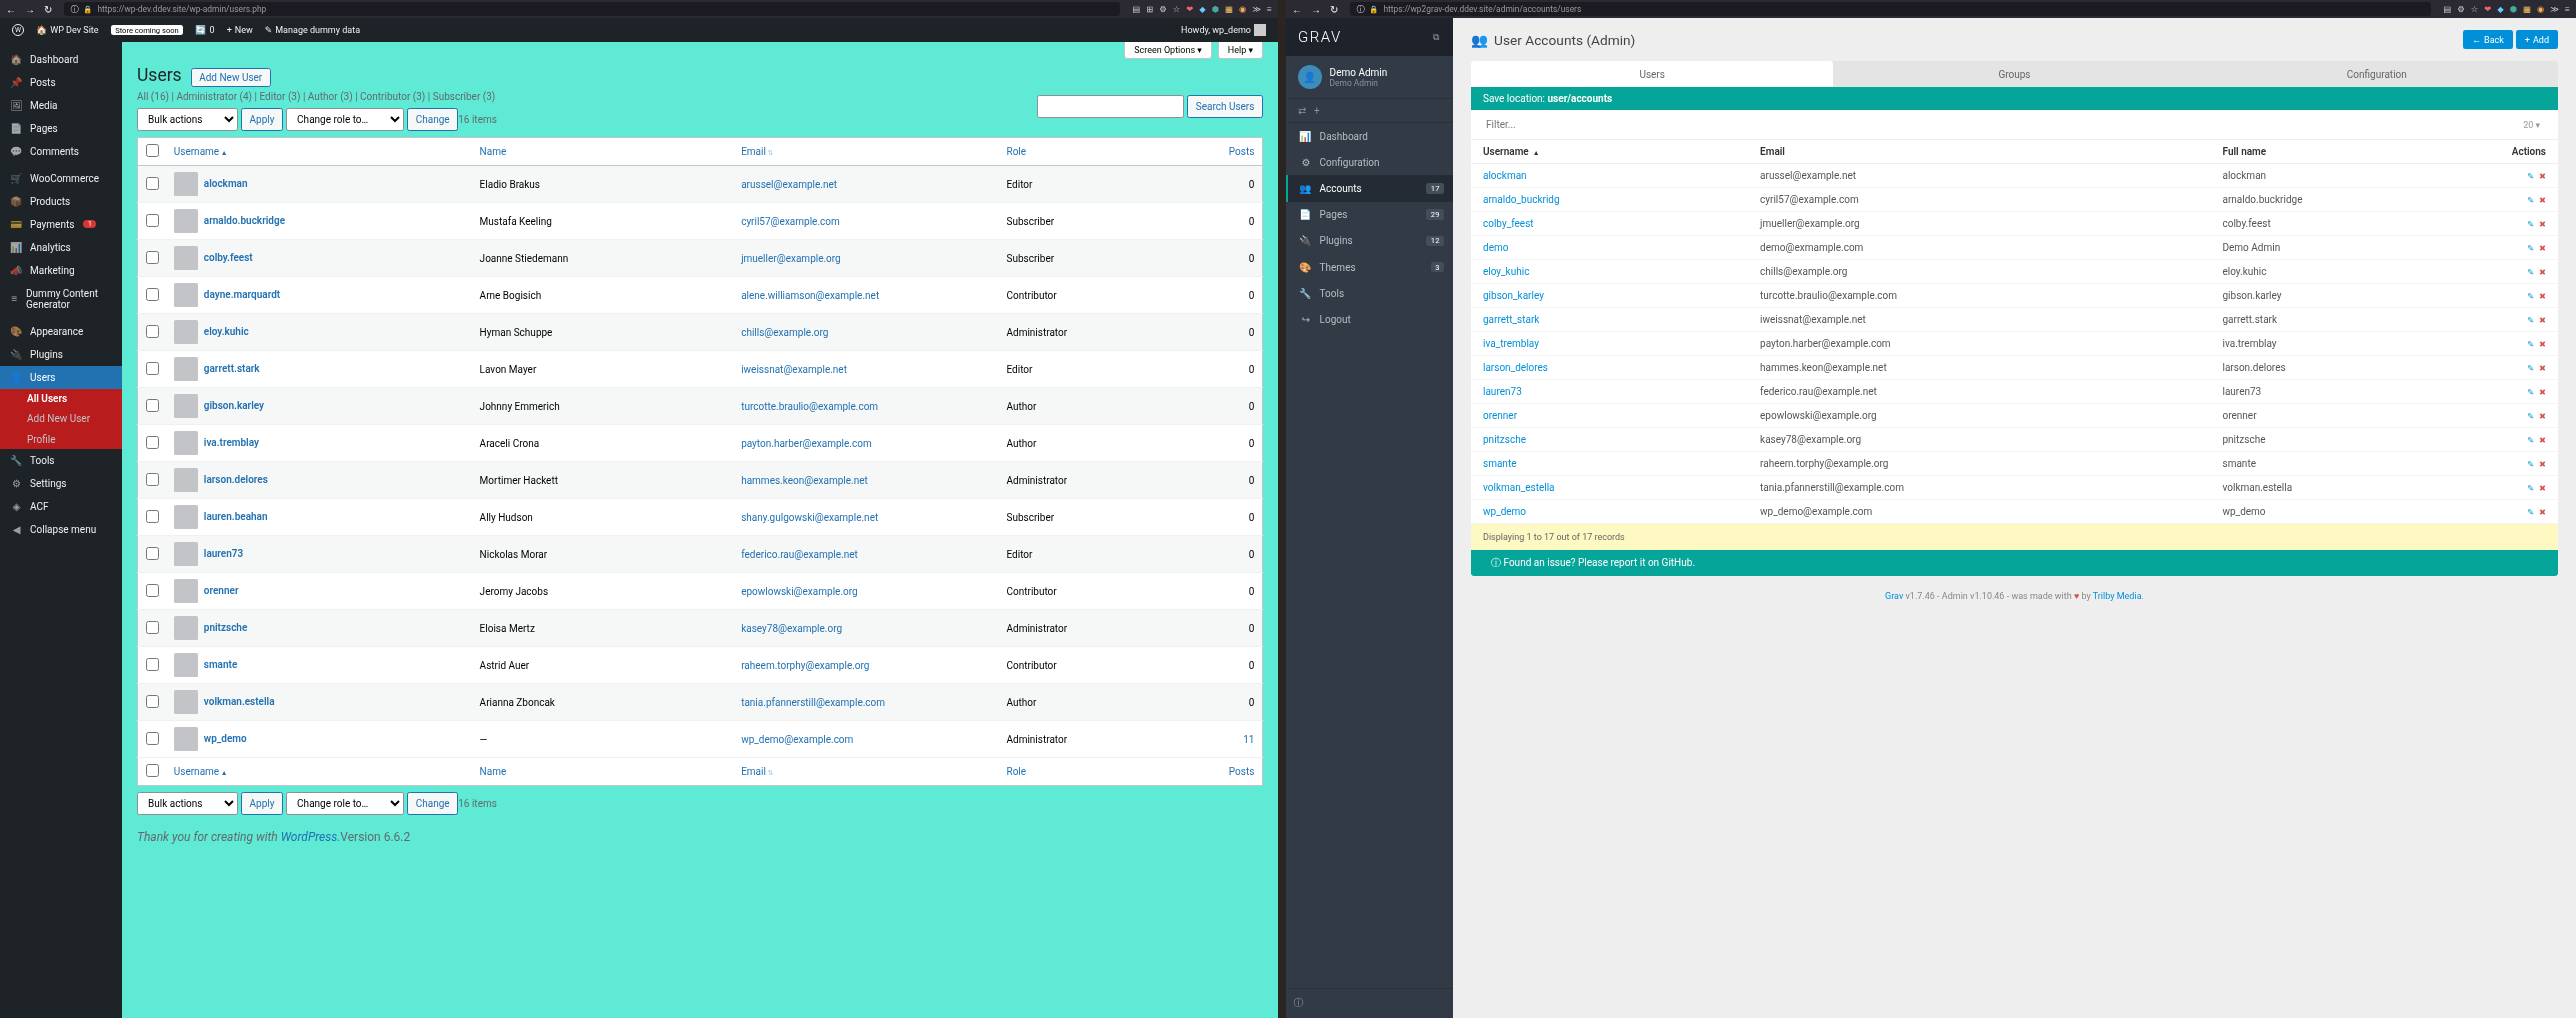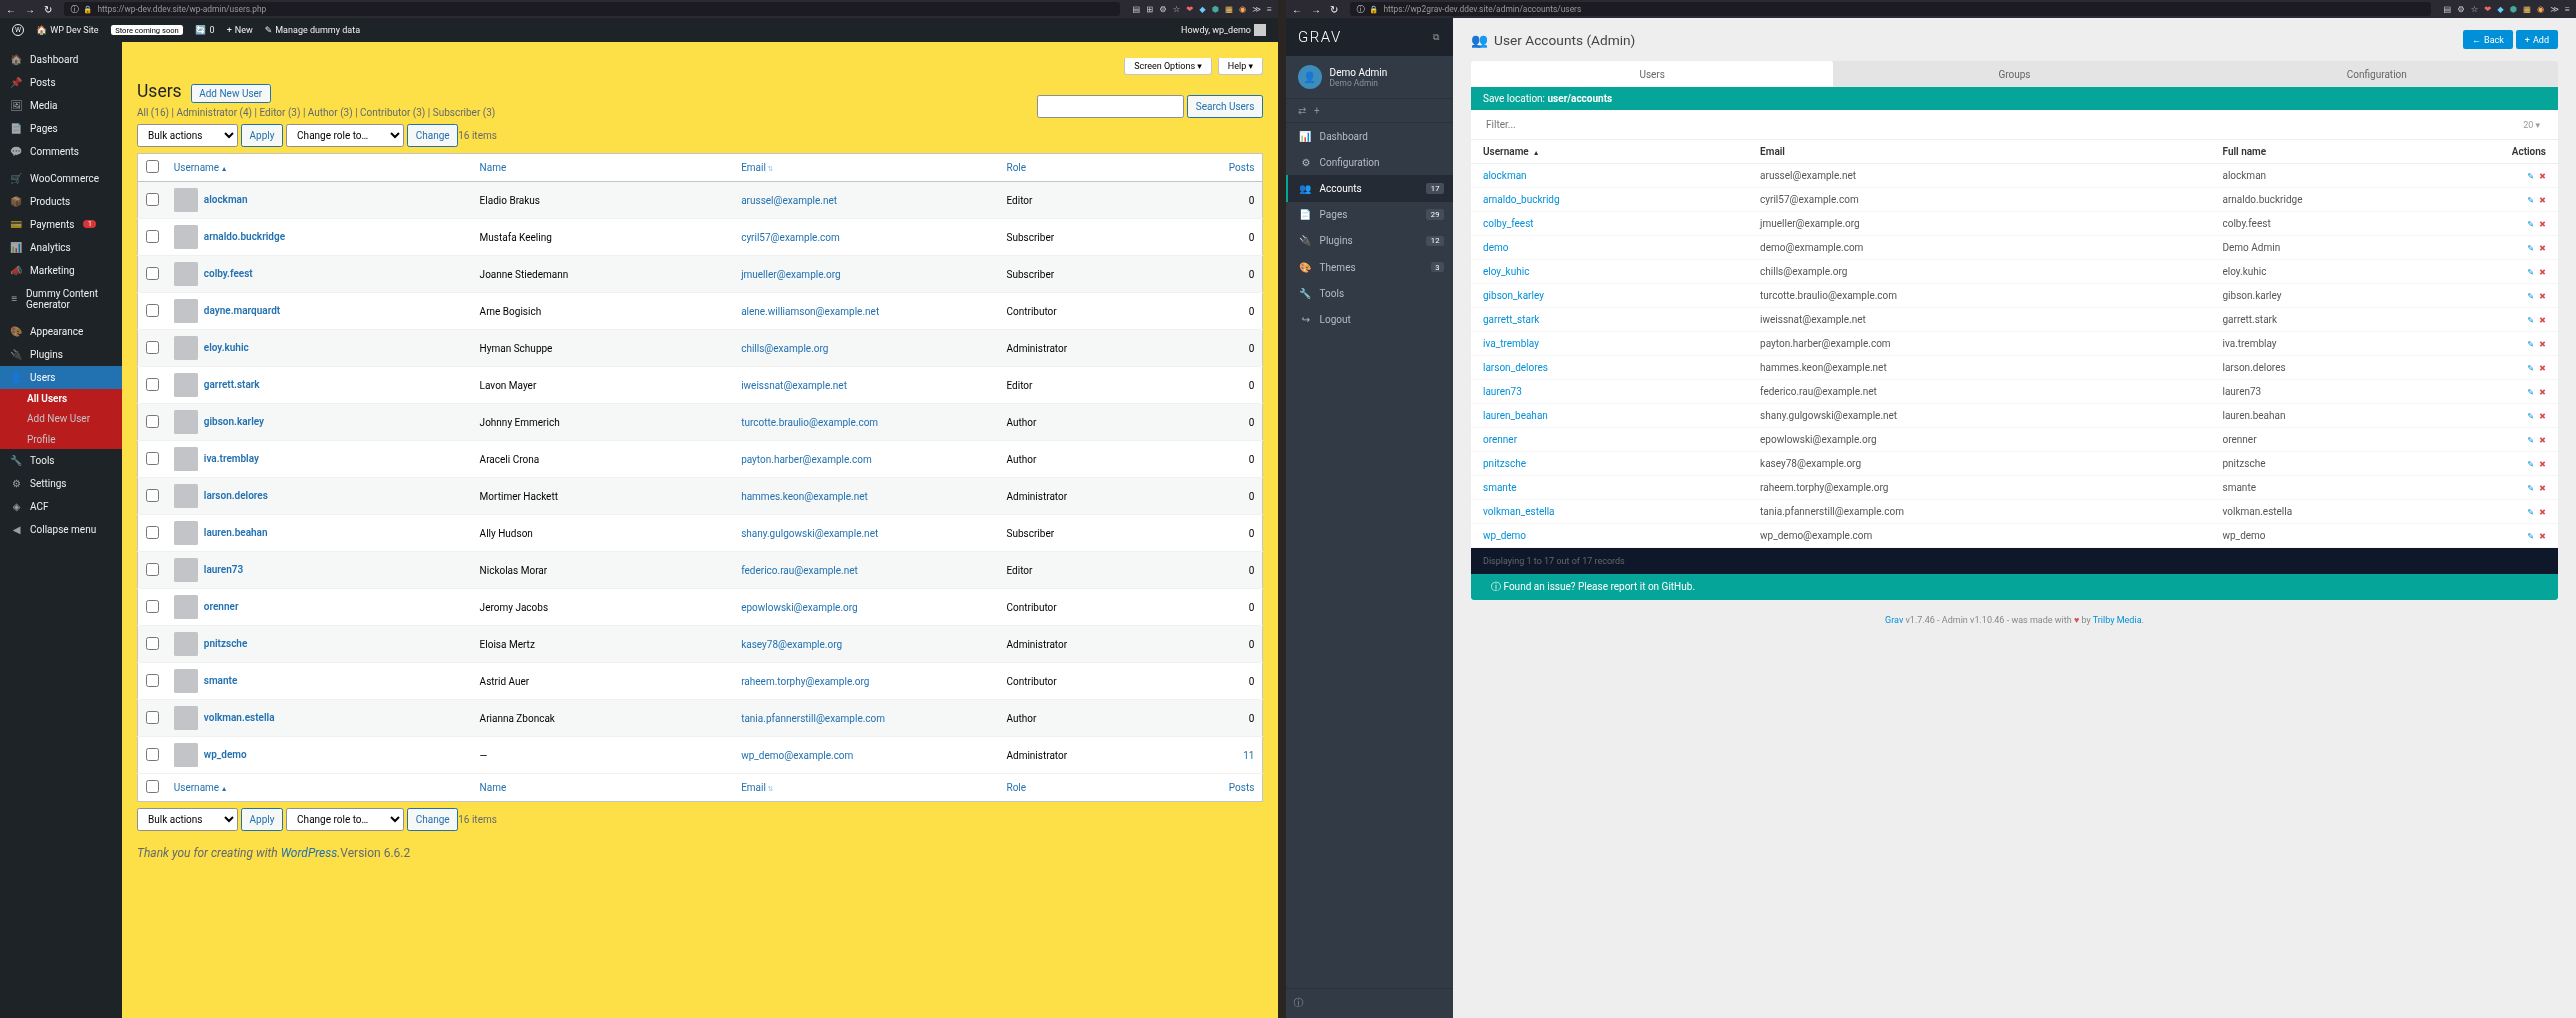--- a/index.html
+++ b/index.html
@@ -34,21 +34,21 @@
 .wp-sidebar .menu-item.current { background: #2271b1; color: #fff; }
 .wp-sidebar .menu-icon { width: 15px; display: inline-flex; justify-content: center; opacity: 0.6; }
 .wp-sidebar .menu-item.current .menu-icon { opacity: 1; }
 .wp-sidebar .submenu { background: #b91c1c; }
 .wp-sidebar .submenu .sub-item { padding: 4.6px 9px 4.6px 27px; cursor: pointer; font-size: 10px; color: #c3c4c7; }
 .wp-sidebar .submenu .sub-item.current { color: #fff; font-weight: 600; }
 .wp-sidebar .update-badge { background: #d63638; color: #fff; border-radius: 6.8px; padding: 0 4.6px; font-size: 6.8px; margin-left: 3px; }
 .wp-sidebar .separator { height: 3.8px; }
 
 
-.wp-main { flex: 1; background: #fde047; padding: 16px 15px 15px; overflow-y: auto; position: relative; }
+.wp-main { flex: 1; background: #5eead4; padding: 0 15px 15px; overflow-y: auto; position: relative; }
 .wp-main .screen-meta { display: flex; justify-content: flex-end; gap: 6px; margin-bottom: 6px; }
 .wp-main .screen-tab { background: #fff; border: 0.8px solid #c3c4c7; border-top: none; padding: 3px 9px; font-size: 9px; cursor: pointer; border-radius: 0 0 3px 3px; }
 .wp-main h1 { font-size: 17.5px; font-weight: 400; color: #1d2327; display: inline-block; margin-right: 6px; }
 .wp-main .page-title-action { border: 0.8px solid #2271b1; color: #2271b1; padding: 3px 7.6px; font-size: 10px; border-radius: 2.3px; cursor: pointer; background: #f6f7f7; text-decoration: none; }
 .wp-main .subsubsub { margin: 6px 0; font-size: 10px; color: #646970; }
 .wp-main .tablenav { display: flex; justify-content: flex-start; align-items: center; margin: 6px 0; }
 .wp-main .tablenav .actions { display: flex; gap: 3px; }
 .wp-main select { border: 0.8px solid #8c8f94; padding: 0 18px 0 6px; height: 23px; font-size: 10px; border-radius: 2.3px; background: #fff; }
 .wp-main input[type="text"], .wp-main input[type="search"] { border: 0.8px solid #8c8f94; padding: 0 6px; height: 23px; font-size: 10px; border-radius: 2.3px; }
 .wp-main .button { border: 0.8px solid #2271b1; color: #2271b1; background: #f6f7f7; padding: 0 7.6px; height: 23px; font-size: 10px; border-radius: 2.3px; cursor: pointer; }
@@ -106,21 +106,21 @@
 .grav-filter .page-size { color: #999; font-size: 9px; padding: 0 6px; }
 .grav-table-wrap { background: #fff; }
 .grav-table { width: 100%; border-collapse: collapse; font-size: 10px; }
 .grav-table th { text-align: left; padding: 6px 12px; font-weight: 600; color: #333; background: #fff; border-bottom: 0.8px solid #eee; }
 .grav-table th.actions-col { text-align: right; width: 61px; }
 .grav-table td { padding: 6px 12px; border-bottom: 0.8px solid #f5f5f5; color: #555; }
 .grav-table td.actions-cell { text-align: right; }
 .grav-table .g-user-link { color: #0090d9; text-decoration: none; }
 .grav-table .g-action-edit { color: #0090d9; cursor: pointer; margin-right: 4.6px; font-size: 8.4px; }
 .grav-table .g-action-del { color: #d9534f; cursor: pointer; font-size: 8.4px; }
-.grav-displaying { background: #0f172a; padding: 7.6px 12px; font-size: 9px; color: #666; }
+.grav-displaying { background: #fef9c3; padding: 7.6px 12px; font-size: 9px; color: #666; }
 .grav-issue { background: #06A599; color: #fff; padding: 6px 20px; font-size: 10px; border-radius: 0 0 3px 3px; }
 .grav-footer { text-align: center; padding: 15px; font-size: 9px; color: #888; }
 .grav-footer a { color: #0090d9; text-decoration: none; }
 .grav-footer .heart { color: #d9534f; }
 .sort-arrow { font-size: 6.8px; margin-left: 1.5px; }
 </style>
 </head>
 <body>
 
 <div class="browser-window browser-left">
@@ -630,26 +630,20 @@
     <td>larson.delores</td>
     <td class="actions-cell"><span class="g-action-edit">✎</span><span class="g-action-del">✖</span></td>
               </tr>
               <tr>
     <td><a class="g-user-link">lauren73</a></td>
     <td>federico.rau@example.net</td>
     <td>lauren73</td>
     <td class="actions-cell"><span class="g-action-edit">✎</span><span class="g-action-del">✖</span></td>
               </tr>
               <tr>
-    <td><a class="g-user-link">lauren_beahan</a></td>
-    <td>shany.gulgowski@example.net</td>
-    <td>lauren.beahan</td>
-    <td class="actions-cell"><span class="g-action-edit">✎</span><span class="g-action-del">✖</span></td>
-              </tr>
-              <tr>
     <td><a class="g-user-link">orenner</a></td>
     <td>epowlowski@example.org</td>
     <td>orenner</td>
     <td class="actions-cell"><span class="g-action-edit">✎</span><span class="g-action-del">✖</span></td>
               </tr>
               <tr>
     <td><a class="g-user-link">pnitzsche</a></td>
     <td>kasey78@example.org</td>
     <td>pnitzsche</td>
     <td class="actions-cell"><span class="g-action-edit">✎</span><span class="g-action-del">✖</span></td>

